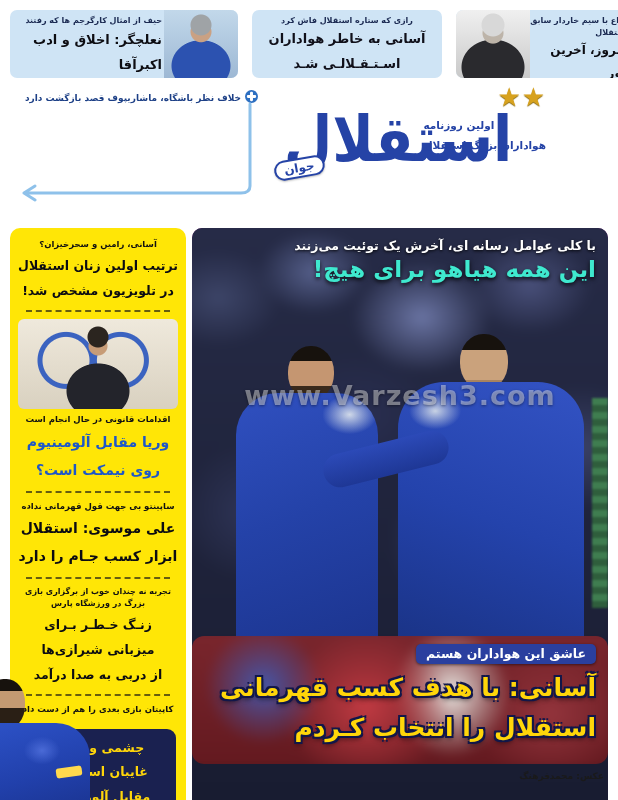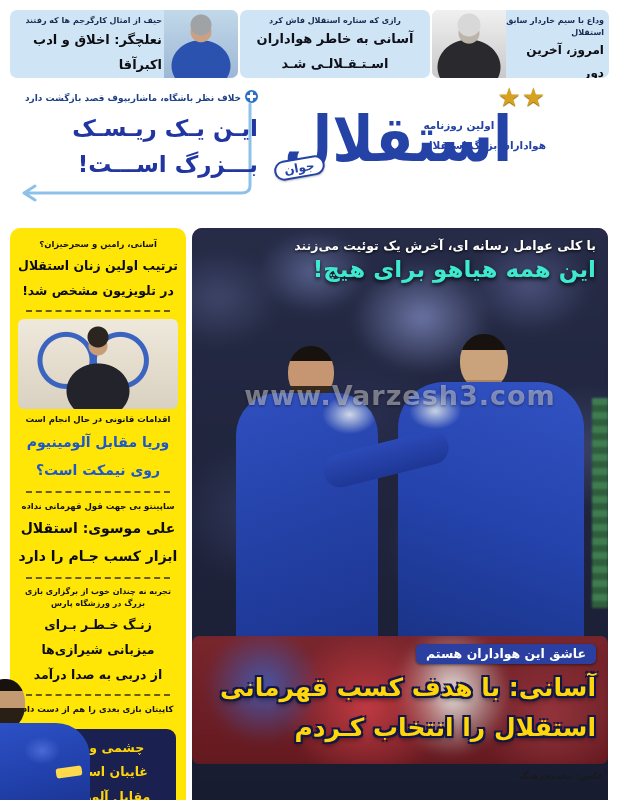--- a/index.html
+++ b/index.html
@@ -13,21 +13,21 @@
     --navy-box:#1a2150;
     --maroon-box:#6e2026;
     --gold-star:#d7a21f;
   }
   *{margin:0;padding:0;box-sizing:border-box;}
   body{background:#e9e9e9;font-family:"DejaVu Sans",sans-serif;}
   .page{position:relative;width:618px;height:800px;background:#fff;overflow:hidden;margin:0 auto;}
   .pre{white-space:pre-line;}
 
   
-  .topstrip{position:absolute;left:10px;top:10px;width:598px;height:68px;display:flex;gap:2px;justify-content:space-between;}
+  .topstrip{position:absolute;left:10px;top:10px;width:598px;height:68px;display:flex;gap:14px;justify-content:space-between;}
   .tbox{background:var(--light-blue-panel);border-radius:7px;position:relative;overflow:hidden;flex:none;}
   .t-left{width:228px;}
   .t-mid{width:190px;}
   .t-right{width:177px;}
   .t-kicker{font-size:8px;font-weight:bold;color:#1b2a52;line-height:1.5;}
   .t-head{font-weight:bold;color:#0d0d12;}
   .t-left .t-text{position:absolute;left:4px;right:76px;top:5px;direction:rtl;text-align:right;}
   .t-left .t-head{font-size:13px;line-height:1.95;}
   .t-mid .t-text{position:absolute;inset:5px 8px;direction:rtl;text-align:center;}
   .t-mid .t-head{font-size:13px;line-height:1.9;color:#10101a;}
@@ -117,21 +117,21 @@
     background:radial-gradient(40px 28px at 20% 10%, #c8d2e4 0%, transparent 65%),
     linear-gradient(200deg,#3353c4 0%,#2443ac 48%,#18307f 100%);}
   .p2-arm{position:absolute;left:-76px;top:60px;width:128px;height:34px;border-radius:18px;transform:rotate(-14deg);
     background:linear-gradient(#2c4ab8,#1e3795);}
   .top-overlay{position:absolute;left:10px;right:12px;top:8px;direction:rtl;text-align:right;z-index:3;}
   .main-kicker{font-size:12.5px;font-weight:bold;color:#fff;text-shadow:0 1px 3px rgba(0,0,0,.9);line-height:1.6;}
   .main-head-top{margin-top:0;font-size:23px;font-weight:bold;color:var(--turquoise-headline);
     text-shadow:0 2px 4px rgba(0,0,0,.85);}
   .watermark{position:absolute;left:0;right:0;top:152px;text-align:center;font-size:27px;font-weight:bold;
     color:rgba(255,255,255,.42);text-shadow:0 1px 3px rgba(0,0,0,.4);letter-spacing:1px;z-index:3;}
-  .bottom-box{position:absolute;left:0;right:0;top:408px;height:128px;border-radius:7px;overflow:hidden;z-index:2;}
+  .bottom-box{position:absolute;left:0;right:0;top:408px;height:128px;border-radius:12px;overflow:hidden;z-index:2;}
   .bb-bg{position:absolute;inset:-6px;filter:blur(4px);background:
     radial-gradient(90px 90px at 18% 40%, #4556a8 0%, transparent 65%),
     radial-gradient(120px 110px at 42% 55%, #c03a42 0%, transparent 70%),
     radial-gradient(90px 100px at 62% 45%, #e8e4df 0%, transparent 65%),
     radial-gradient(110px 100px at 85% 60%, #93343c 0%, transparent 70%),
     linear-gradient(180deg,#7a262d 0%,#63191f 100%);}
   .bb-content{position:relative;z-index:2;direction:rtl;text-align:right;padding:7px 12px 0;}
   .bb-kicker{display:inline-block;background:#2a3f9f;color:#fff;font-size:12.5px;font-weight:bold;
     padding:2px 10px 3px;border-radius:5px;box-shadow:0 1px 3px rgba(0,0,0,.5);}
   .bb-head{margin-top:4px;font-size:25px;font-weight:bold;color:var(--bottom-headline-yellow);line-height:1.6;
@@ -173,22 +173,20 @@
     <div class="mast-kicker-row">
       <span>
         <svg width="13" height="13" viewBox="0 0 14 14">
             <circle cx="7" cy="7" r="7" fill="#2d6fc1"></circle>
             <rect x="5.4" y="2" width="3.2" height="10" rx="1.2" fill="#fff"></rect>
             <rect x="2" y="5.4" width="10" height="3.2" rx="1.2" fill="#fff"></rect>
           </svg>
       </span>
       <span class="mast-kicker">خلاف نظر باشگاه، ماشاریپوف قصد بازگشت دارد</span>
     </div>
-    <h2 class="mast-head pre">ایـن یـک ریـسـک
-بـــزرگ اســـت!</h2>
     <div class="arrow-wrap">
       <svg width="248" height="100" viewBox="0 0 248 100" fill="none">
         <path d="M240 2 L240 84 Q240 91 231 91 L14 91 M14 91 l11 -7 M14 91 l11 7" stroke="#8ec1ea" stroke-width="3" stroke-linecap="round" stroke-linejoin="round" fill="none"></path>
       </svg>
     </div>
   </section>
 
   <section class="logo-block">
     <div class="logo-title">استقلال</div>
     <div class="logo-stars">★★</div>

